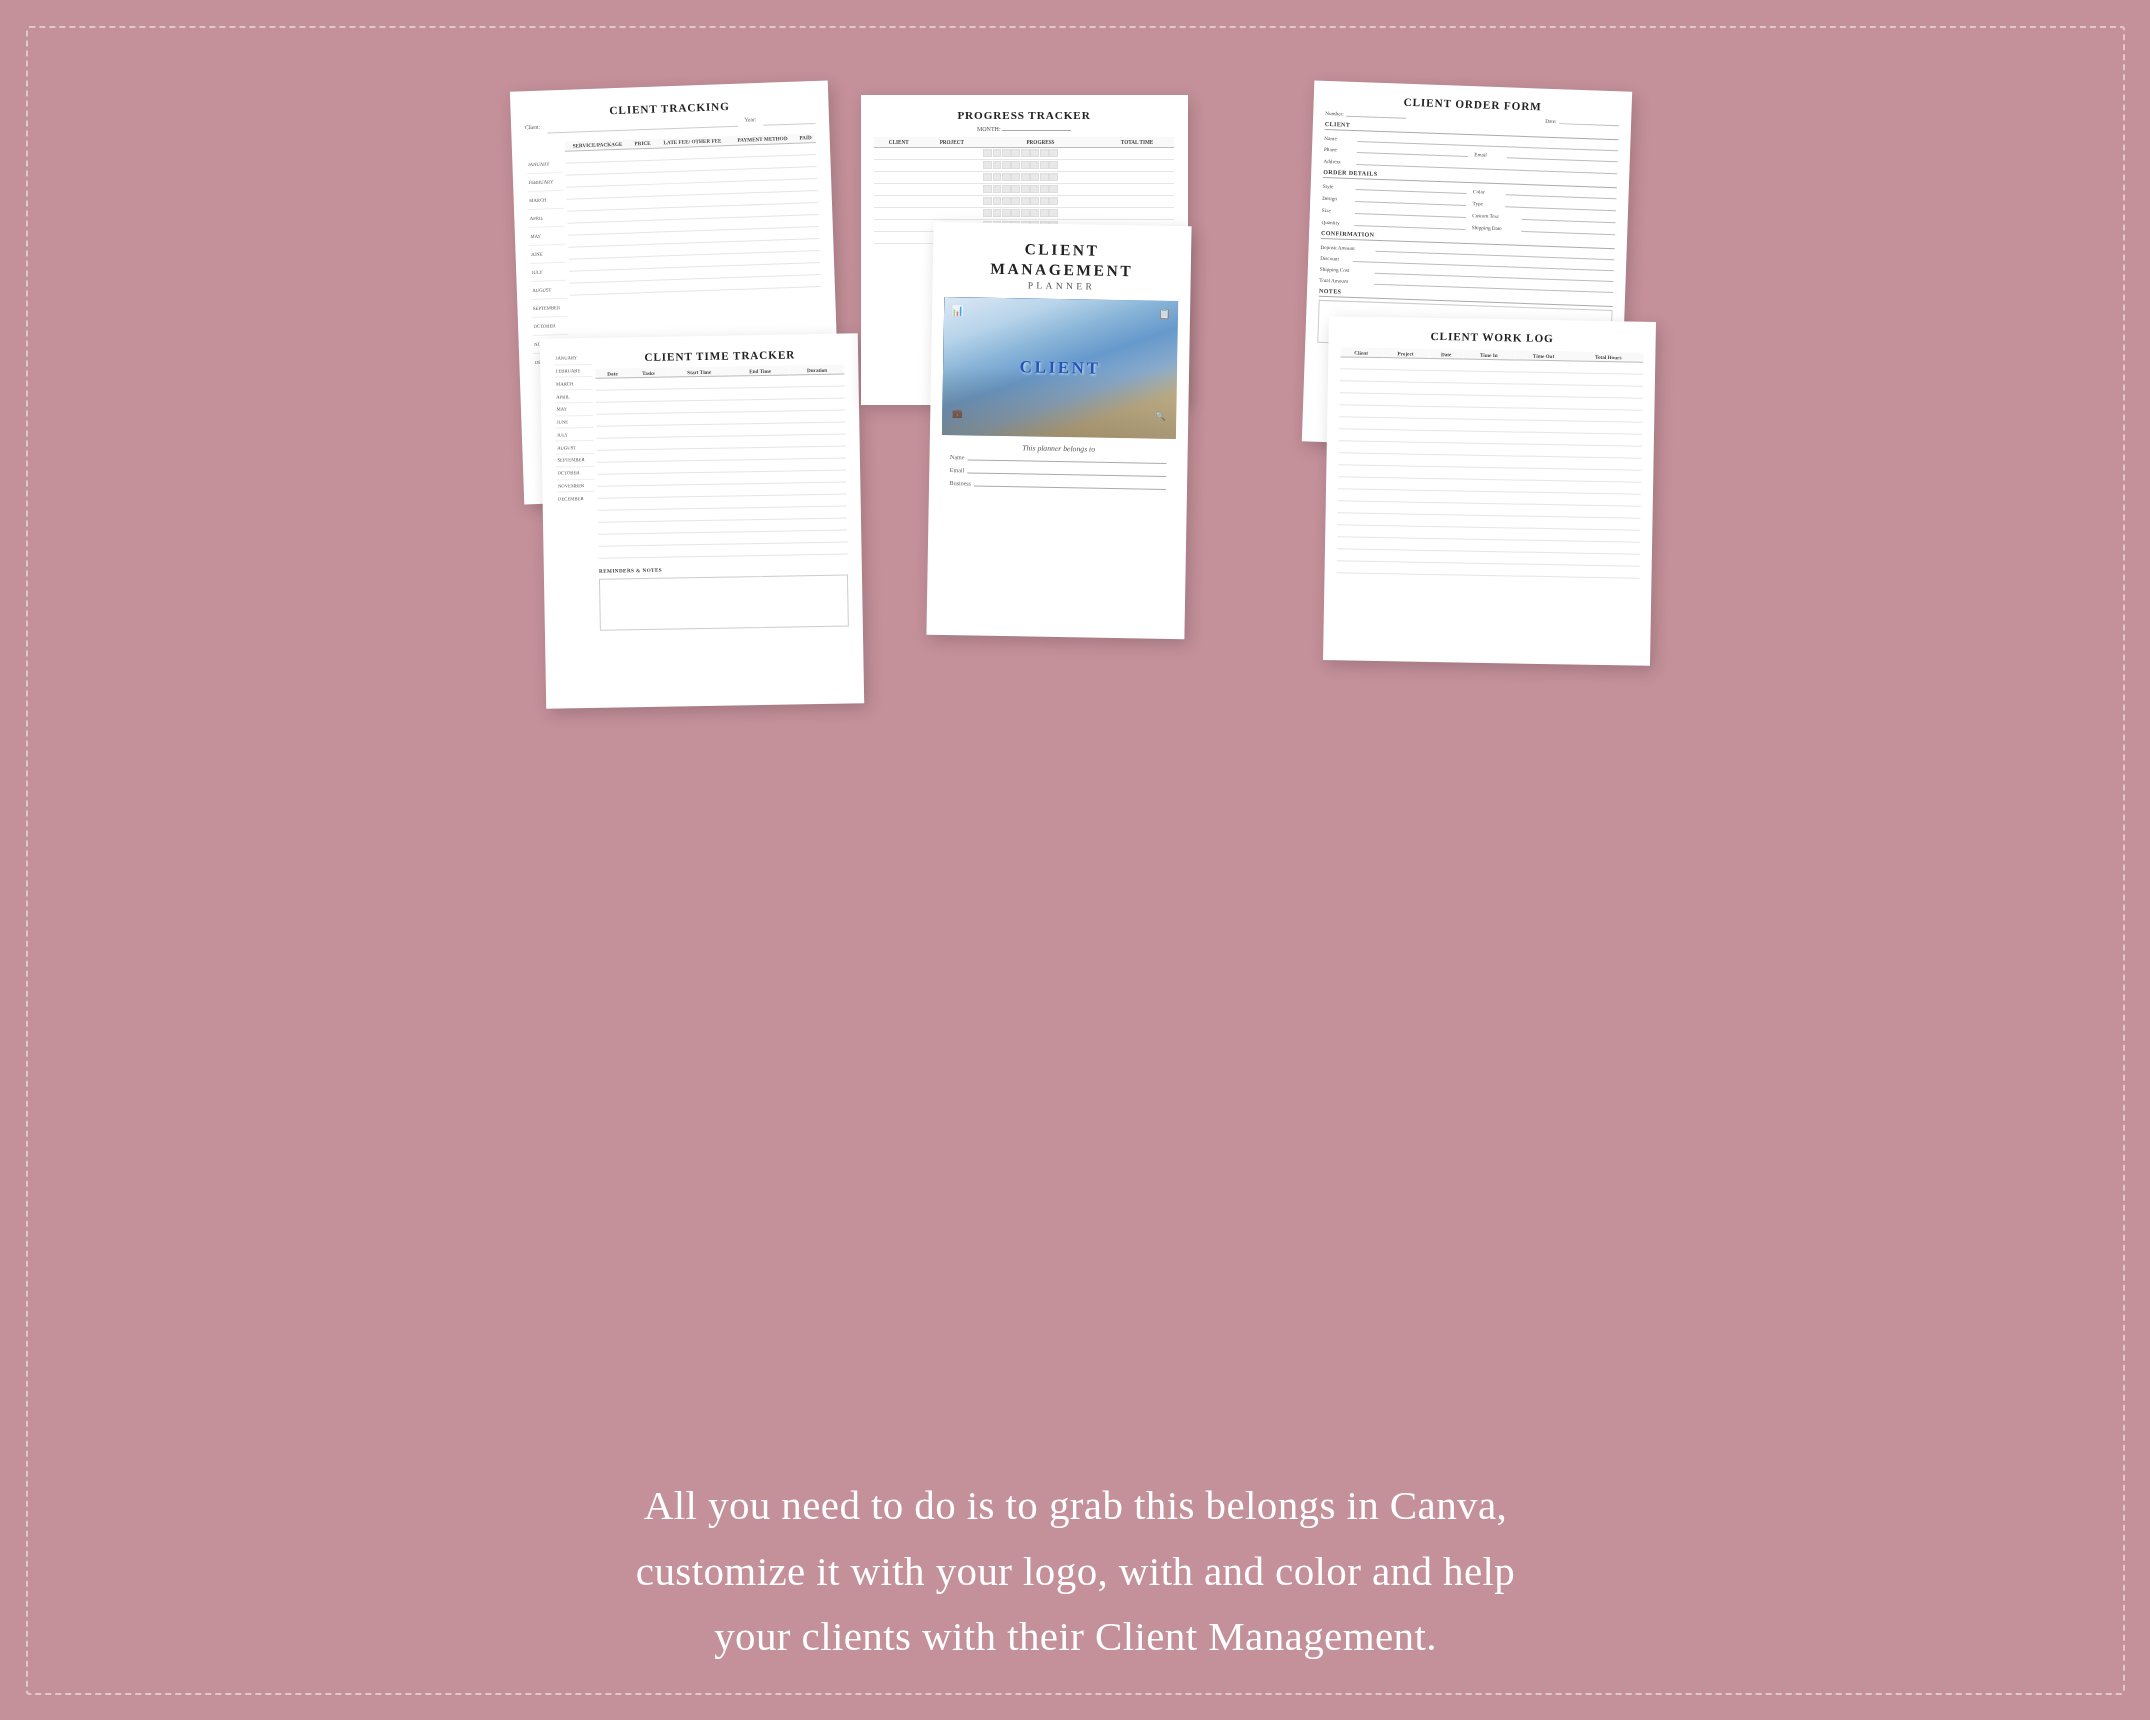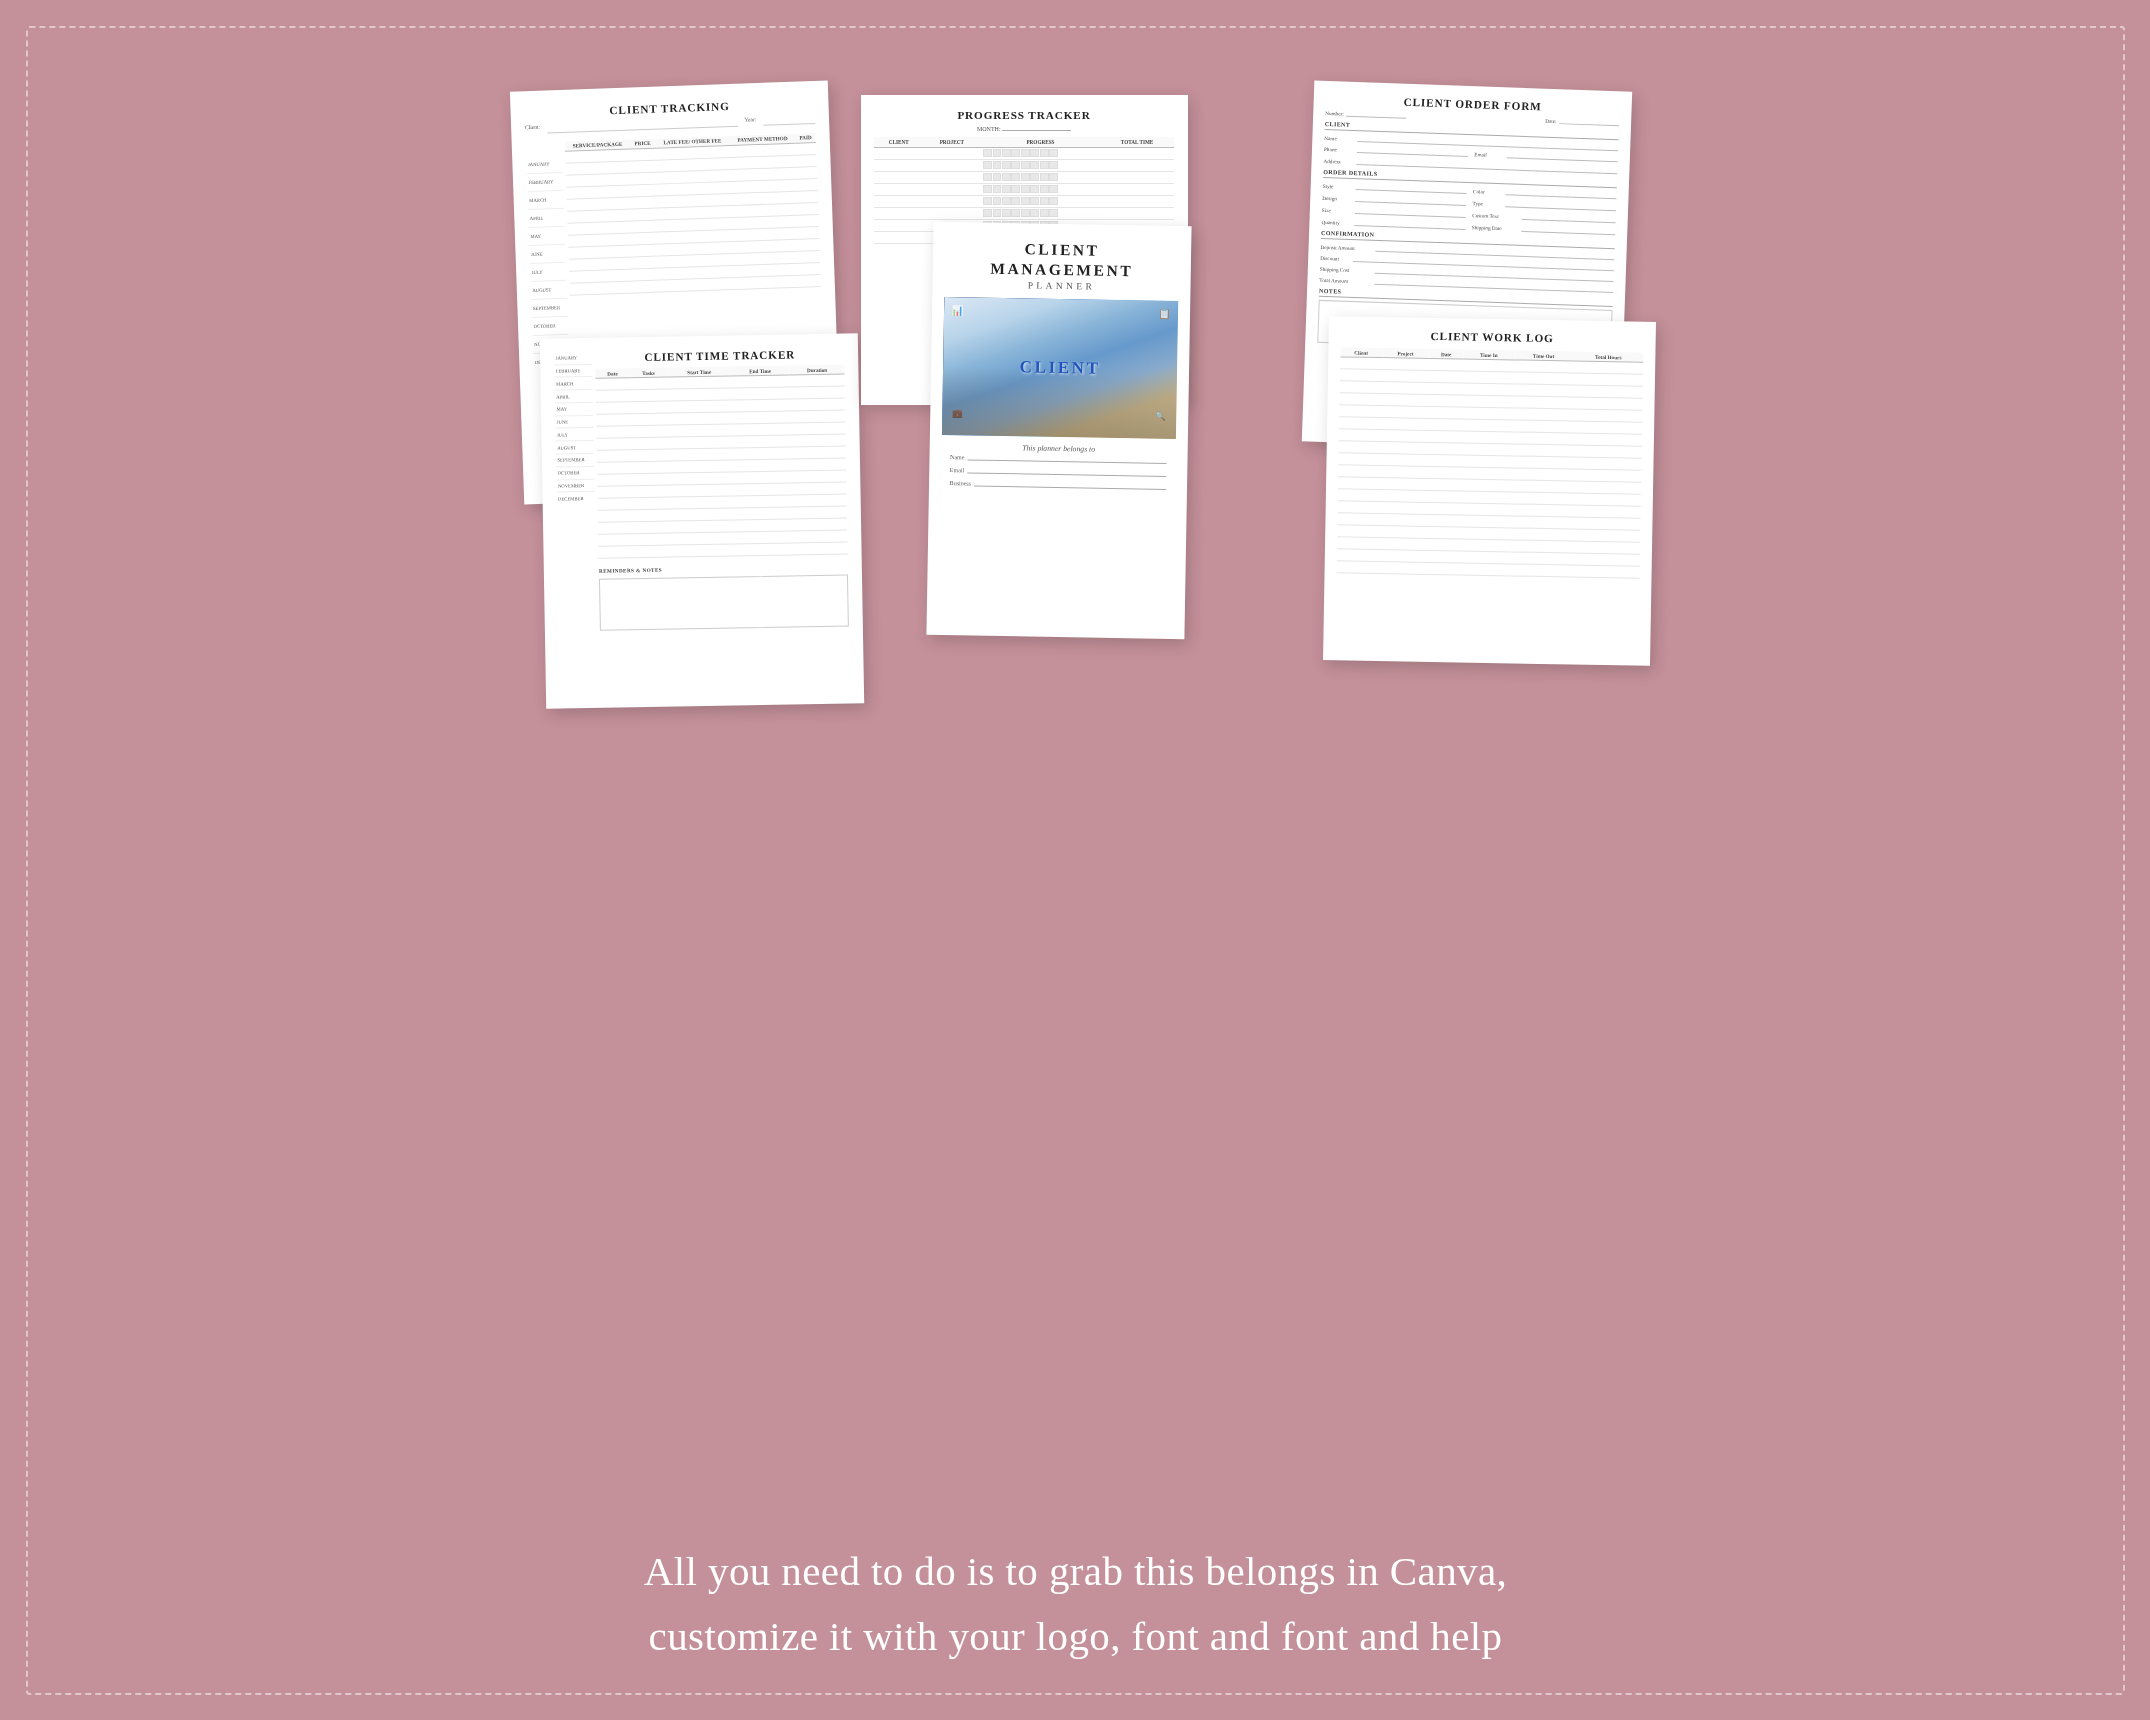--- a/index.html
+++ b/index.html
@@ -980,16 +980,17 @@
               <td></td>
             </tr>
         </tbody>
       </table>
     </div>
 
   </div>
 
   <div class="bottom-text" style="margin-top:17px;">
     <p>All you need to do is to grab this belongs in Canva,</p>
-    <p>customize it with your logo, font and font and help</p>
+    <p>customize it with your logo, with and color and help</p>
+    <p>your clients with their Client Management.</p>
   </div>
 </div>
 
 
 </body></html>

